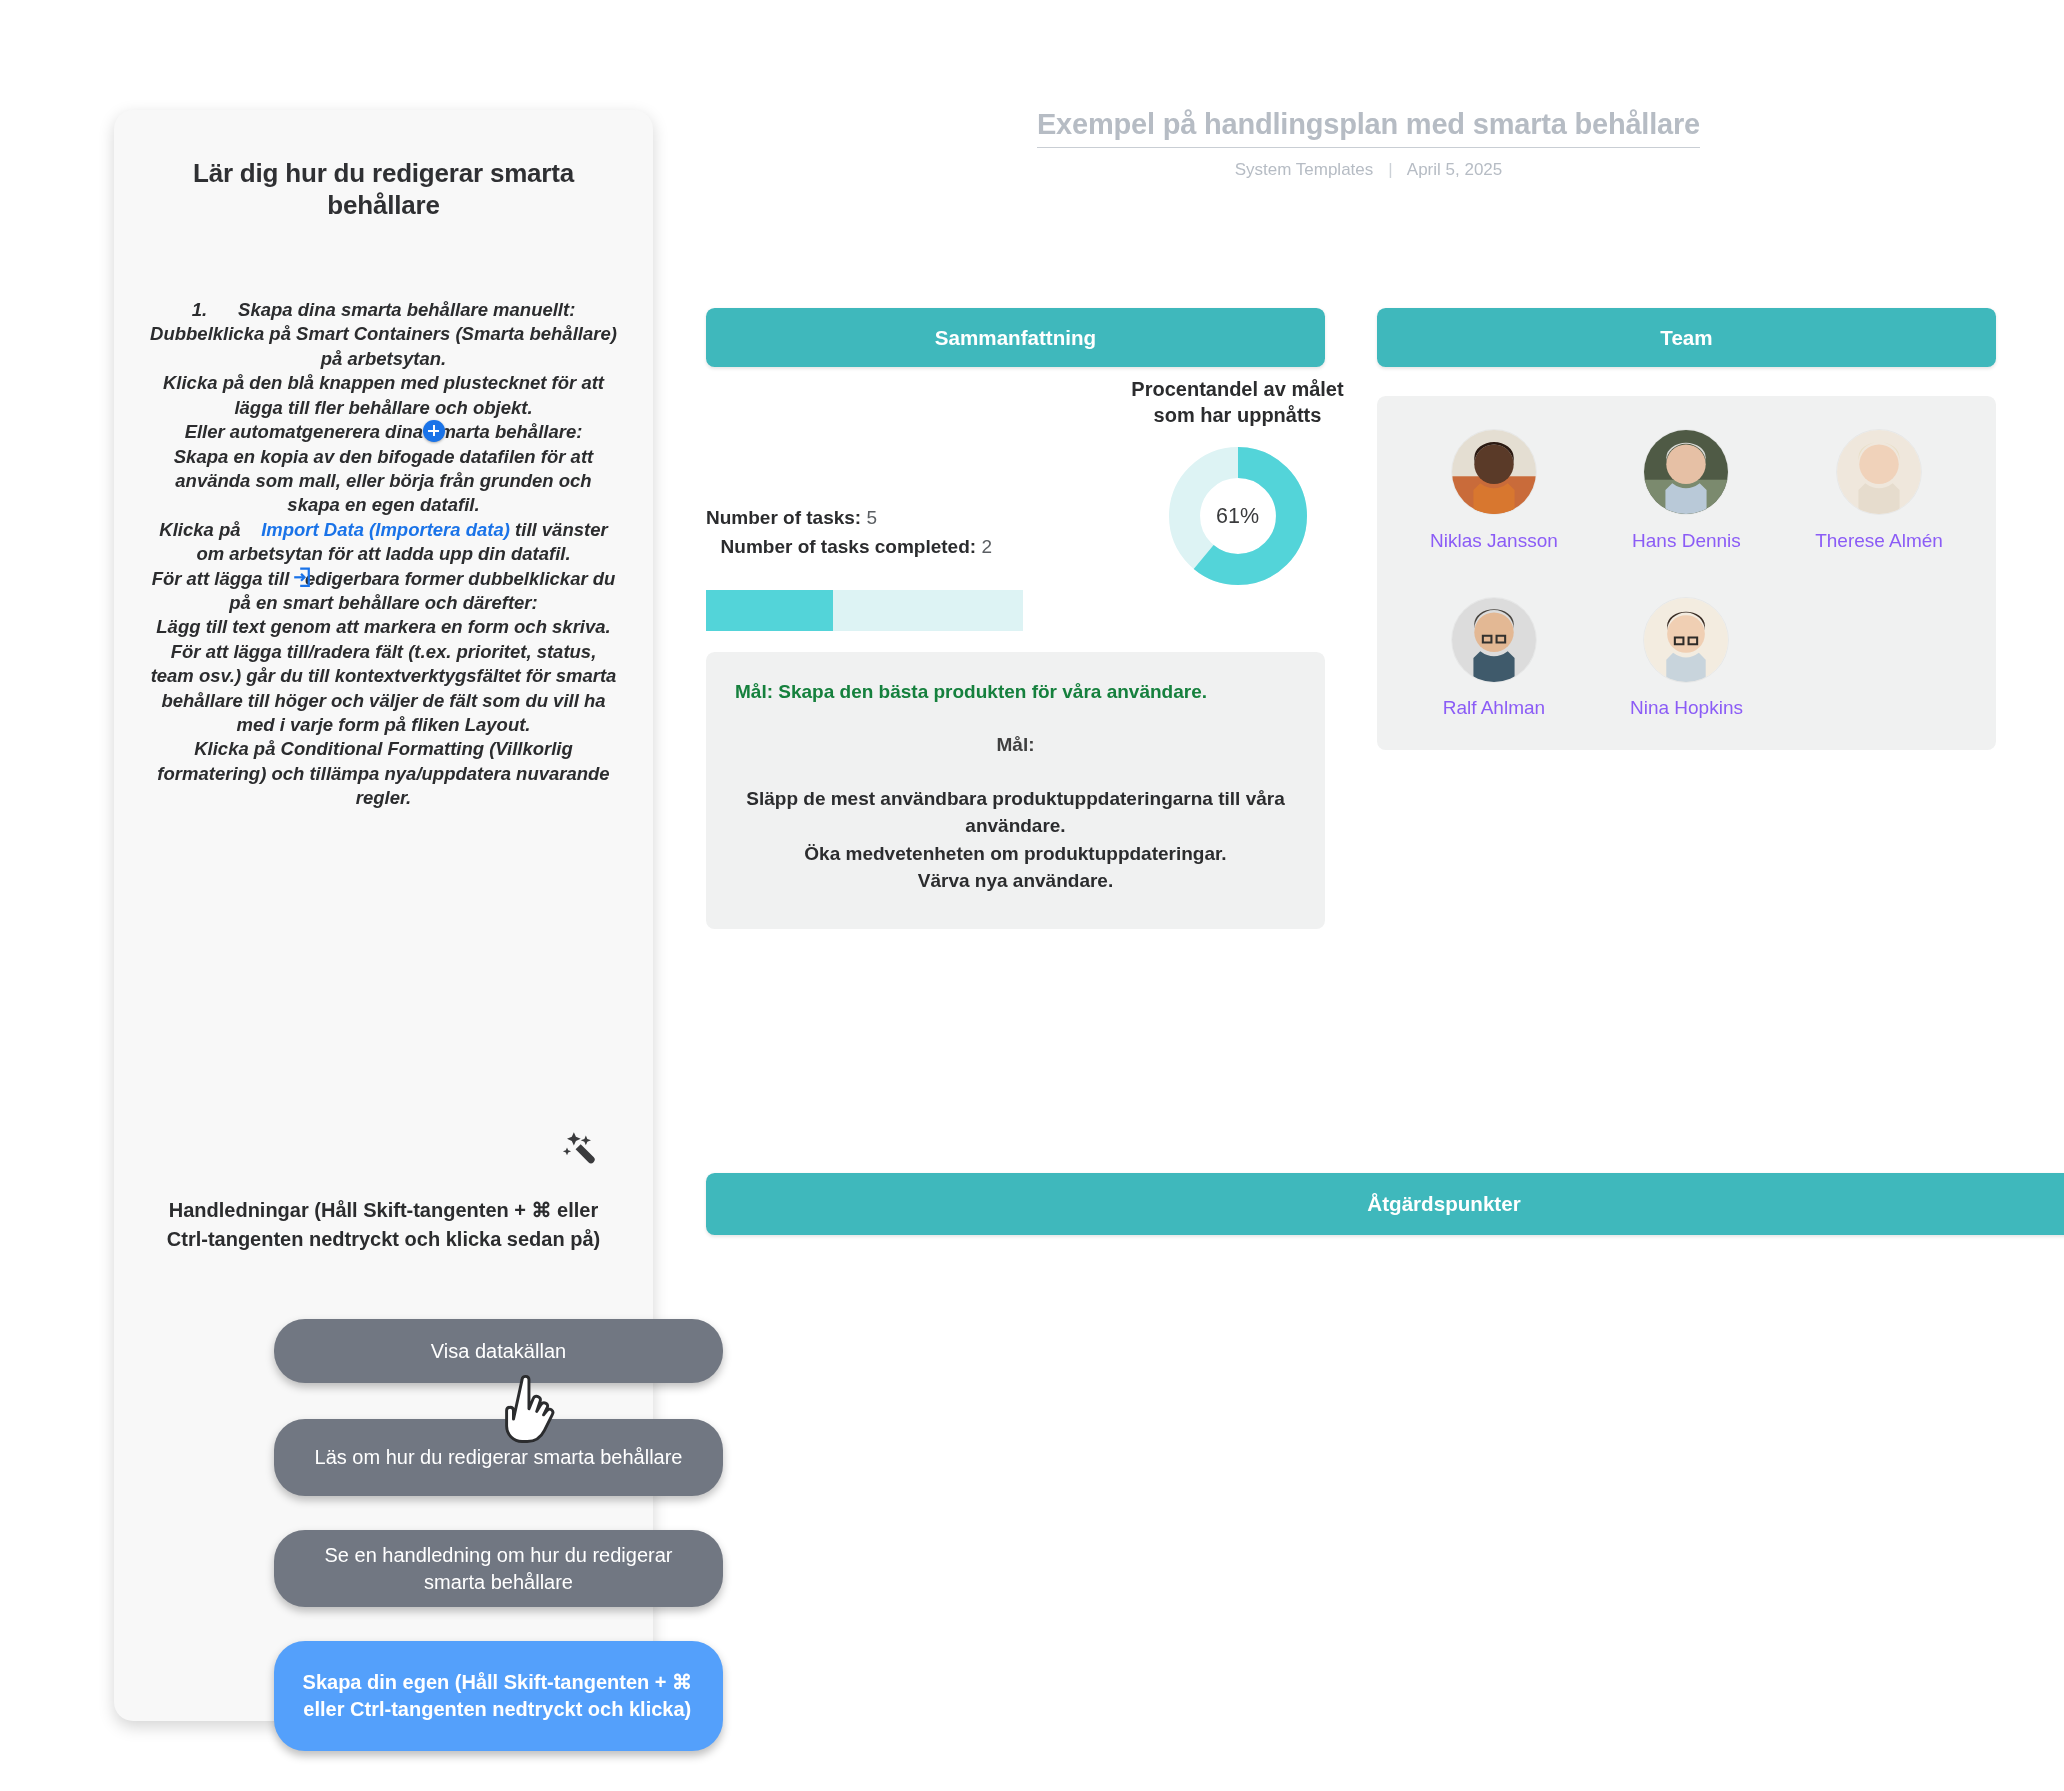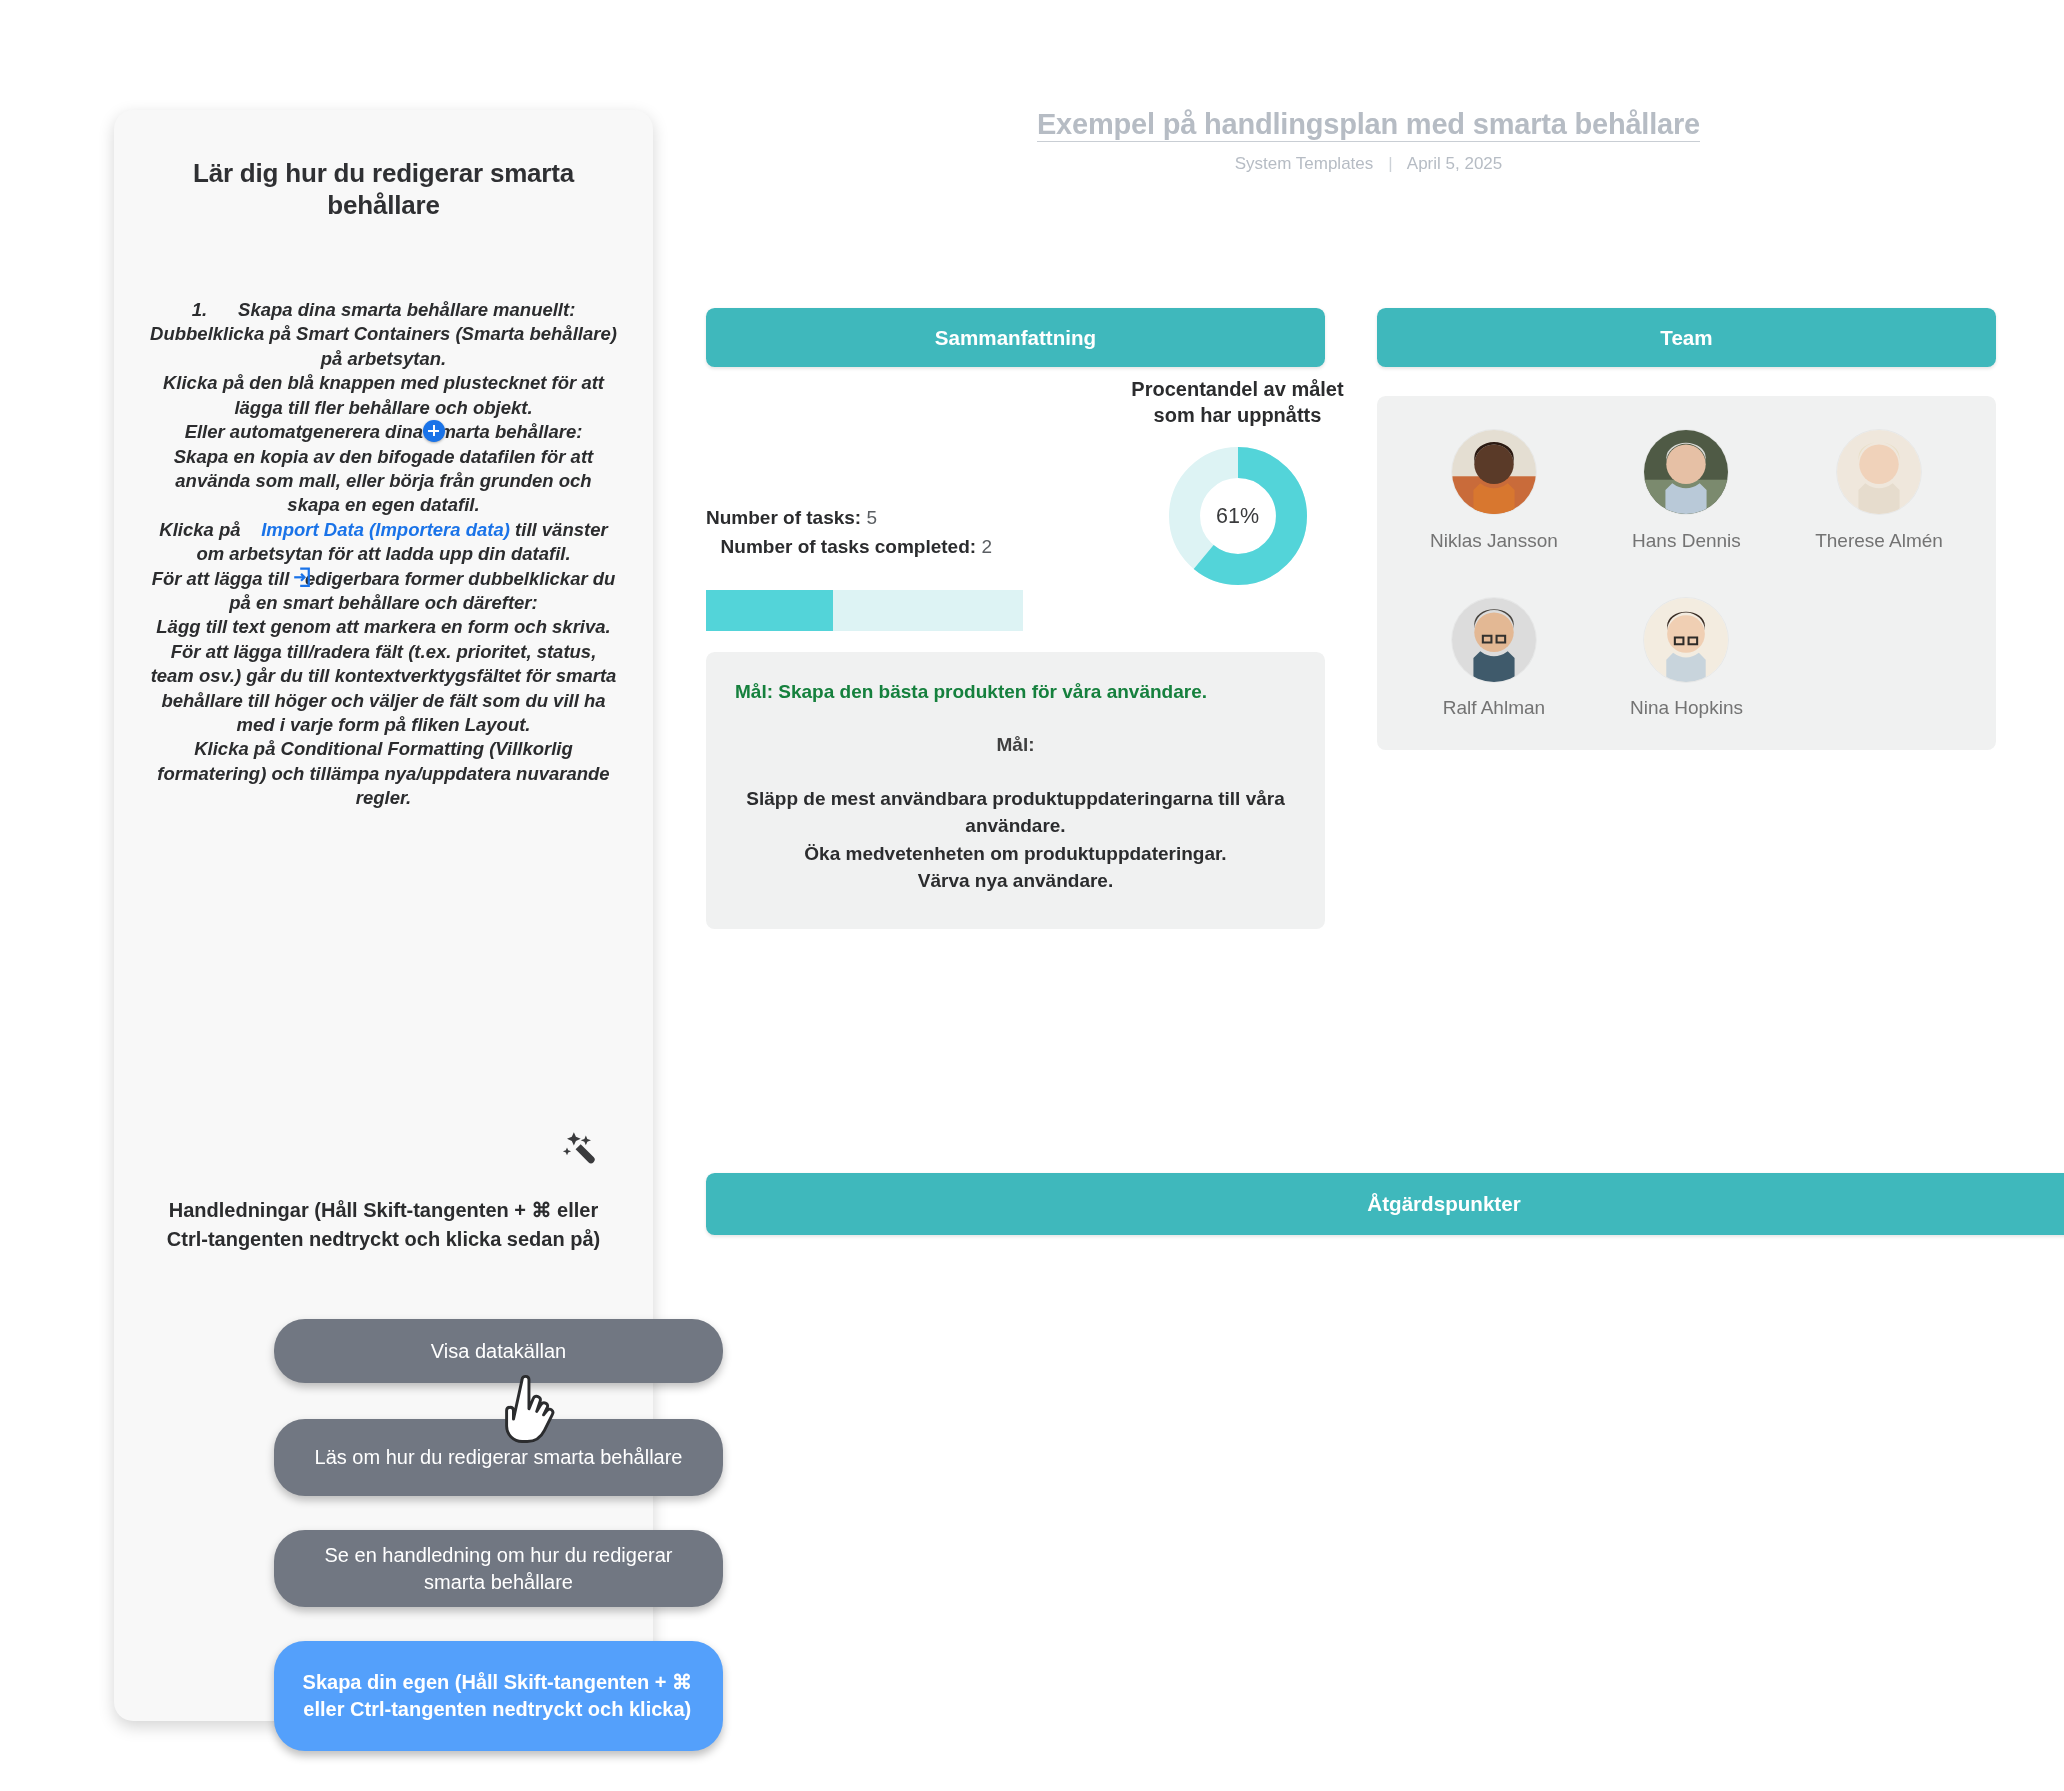--- a/index.html
+++ b/index.html
@@ -81,21 +81,21 @@
 
   .hand-cursor { position: absolute; left: 389px; top: 1261px; width: 76px; height: 86px; }
 
   
   .doc { position: absolute; left: 706px; top: 0; width: 1325px; }
   .doc-title {
     text-align: center; font-size: 29px; font-weight: bold;
     color: #b6bcc4; padding-top: 108px; letter-spacing: -0.2px;
   }
   .doc-title-inner {
-    display: inline-block; padding-bottom: 0;
+    display: inline-block; padding-bottom: 6px;
     border-bottom: 1.7px solid #c9ced4;
   }
   .doc-meta {
     text-align: center; margin-top: 12px;
     font-size: 17px; color: #b6bcc4;
   }
   .doc-meta .sep { margin: 0 10.3px; color: #ccd1d7; }
 
   .grid { position: absolute; left: 0; top: 308px; width: 1325px; }
   .col-left { position: absolute; left: 0; top: 0; width: 619px; }
@@ -154,21 +154,21 @@
   .team-row { display: flex; }
   .team-row.r2 { margin-top: 46px; }
   .member { width: 33.33%; text-align: center; }
   .avatar {
     width: 84px; height: 84px; border-radius: 50%;
     margin: 0 auto; overflow: hidden; position: relative;
     box-shadow: 0 0 0 0.9px rgba(0,0,0,0.04);
   }
   .avatar svg { display: block; }
   .member-name {
-    margin-top: 15.5px; font-size: 19px; color: #737373;
+    margin-top: 15.5px; font-size: 19px; color: #8b5cf6;
   }
 
   .action-bar {
     position: absolute; left: 0; top: 865px; width: 1476px;
     height: 62px; border-radius: 8.6px; background: #3fb8bc;
     color: #fff; font-size: 20.6px; font-weight: bold;
     display: flex; align-items: center; justify-content: center;
     box-shadow: 0 1.7px 3.4px rgba(0,0,0,0.10);
   }
 </style>

